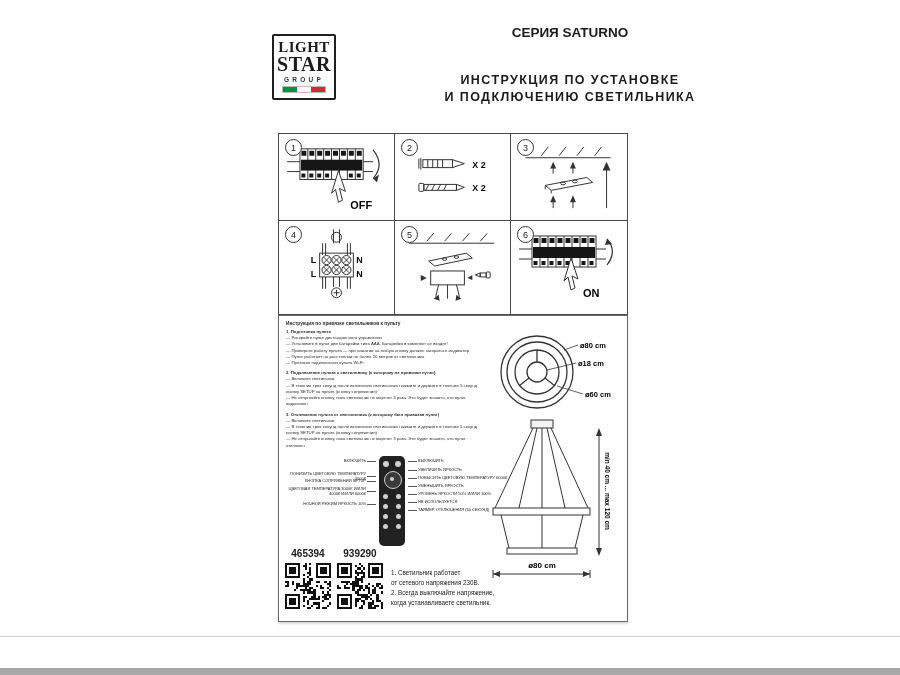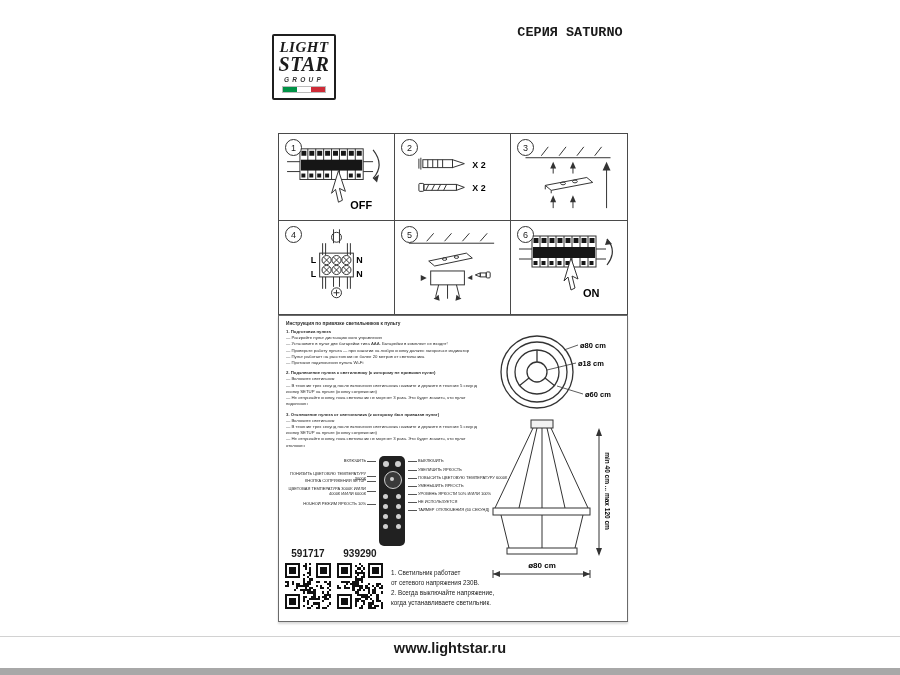--- a/index.html
+++ b/index.html
@@ -1,28 +1,28 @@
 <!DOCTYPE html>
 <html><head>
 <meta charset="utf-8">
 <style>
   html,body{margin:0;padding:0;background:#fdfdfd;}
   .page{position:relative;width:900px;height:675px;background:#fff;overflow:hidden;
         font-family:"Liberation Sans",sans-serif;color:#1b1b1b;}
   
   .logo-box{position:absolute;left:272px;top:34px;width:60px;height:62px;border:2px solid #1f1f1f;
             border-radius:2px;display:flex;flex-direction:column;align-items:center;justify-content:center;
-            background:#fff;font-style:italic;}
+            background:#fff;}
   .logo-word{font-family:"Liberation Serif",serif;font-weight:bold;line-height:.92;letter-spacing:.5px;}
   .logo-l1{font-size:15px}.logo-l2{font-size:20px}
   .logo-group{font-size:6.5px;letter-spacing:3.2px;margin-top:2px;font-weight:bold;color:#333;}
   .logo-flag{display:flex;width:42px;height:5px;margin-top:3px;border:.5px solid #bbb;}
   .logo-flag i{flex:1;}
   .hdr-series{position:absolute;left:455px;top:24px;width:230px;text-align:center;font-weight:bold;
-              font-size:13.5px;line-height:18px;font-family:Liberation Mono, monospace;}
+              font-size:13.5px;line-height:18px;}
   .hdr-title{position:absolute;left:425px;top:72px;width:290px;text-align:center;font-weight:bold;
              font-size:12.5px;letter-spacing:1.4px;line-height:17px;}
   
   .steps{position:absolute;left:278px;top:133px;width:348px;height:180px;border:1px solid #4a4a4a;
          display:grid;grid-template-columns:1fr 1fr 1fr;grid-template-rows:87px 1fr;background:#fff;}
   .step{position:relative;border-right:1px solid #4a4a4a;border-bottom:1px solid #4a4a4a;}
   .step:nth-child(3n){border-right:none}.step:nth-child(n+4){border-bottom:none}
   .stepnum{position:absolute;left:6px;top:5px;width:15px;height:15px;border:1px solid #333;border-radius:50%;
            font-size:9px;display:flex;align-items:center;justify-content:center;background:#fff;z-index:2;}
   .step svg{position:absolute;left:0;top:0;width:100%;height:100%;}
@@ -64,20 +64,24 @@
     <div class="logo-group">GROUP</div>
     <div class="logo-flag">
       <i style="background:#009246"></i>
         <i style="background:#ffffff"></i>
         <i style="background:#ce2b37"></i>
     </div>
   </div>
   <div class="hdr-series">
     <div>СЕРИЯ SATURNO</div>
   </div>
+  <div class="hdr-title">
+    <div>ИНСТРУКЦИЯ ПО УСТАНОВКЕ</div>
+    <div>И ПОДКЛЮЧЕНИЮ СВЕТИЛЬНИКА</div>
+  </div>
 
   <div class="steps">
 
     <div class="step">
       <div class="stepnum">1</div>
       <svg viewBox="0 0 116 87">
         <g stroke="#333" fill="none" stroke-width="1">
           <line x1="8" y1="28" x2="21" y2="28"></line>
             <line x1="8" y1="38" x2="21" y2="38"></line>
           <line x1="85" y1="28" x2="95" y2="28"></line>
@@ -365,21 +369,21 @@
       </div>
     <div class="rrow" style="top:184px">
         <span class="ln"></span>
         <span class="tx">НЕ ИСПОЛЬЗУЕТСЯ</span>
       </div>
     <div class="rrow" style="top:192px">
         <span class="ln"></span>
         <span class="tx">ТАЙМЕР ОТКЛЮЧЕНИЯ (60 СЕКУНД)</span>
       </div>
 
-    <div class="qrnum" style="left:6px">591717</div>
+    <div class="qrnum" style="left:6px">465394</div>
     <div class="qrnum" style="left:58px">939290</div>
     <div class="qr" style="left:6px"><svg viewBox="0 0 21 21" width="100%" height="100%" shape-rendering="crispEdges">
           <rect x="9" y="0" width="1" height="1" fill="#111"></rect>
           <rect x="11" y="0" width="1" height="1" fill="#111"></rect>
           <rect x="8" y="1" width="1" height="1" fill="#111"></rect>
           <rect x="9" y="1" width="1" height="1" fill="#111"></rect>
           <rect x="9" y="2" width="1" height="1" fill="#111"></rect>
           <rect x="11" y="2" width="1" height="1" fill="#111"></rect>
           <rect x="11" y="3" width="1" height="1" fill="#111"></rect>
           <rect x="10" y="4" width="1" height="1" fill="#111"></rect>
@@ -673,15 +677,14 @@
         <polygon points="128,140 125,132 131,132"></polygon>
         <polygon points="22,158 29,155 29,161"></polygon>
         <polygon points="119,158 112,155 112,161"></polygon>
       </g>
       <text x="134" y="75" font-size="6.5" text-anchor="middle" transform="rotate(90 134 75)" font-weight="bold">min 40 cm ... max 120 cm</text>
       <text x="71" y="152" font-size="8" font-weight="bold" text-anchor="middle">ø80 cm</text>
     </svg>
   </div>
 
   <div class="footer-line"></div>
-  <div class="footer-url">www.lightstar.ru</div>
   <div class="bottom-bar"></div>
 </div>
 
 </body></html>

